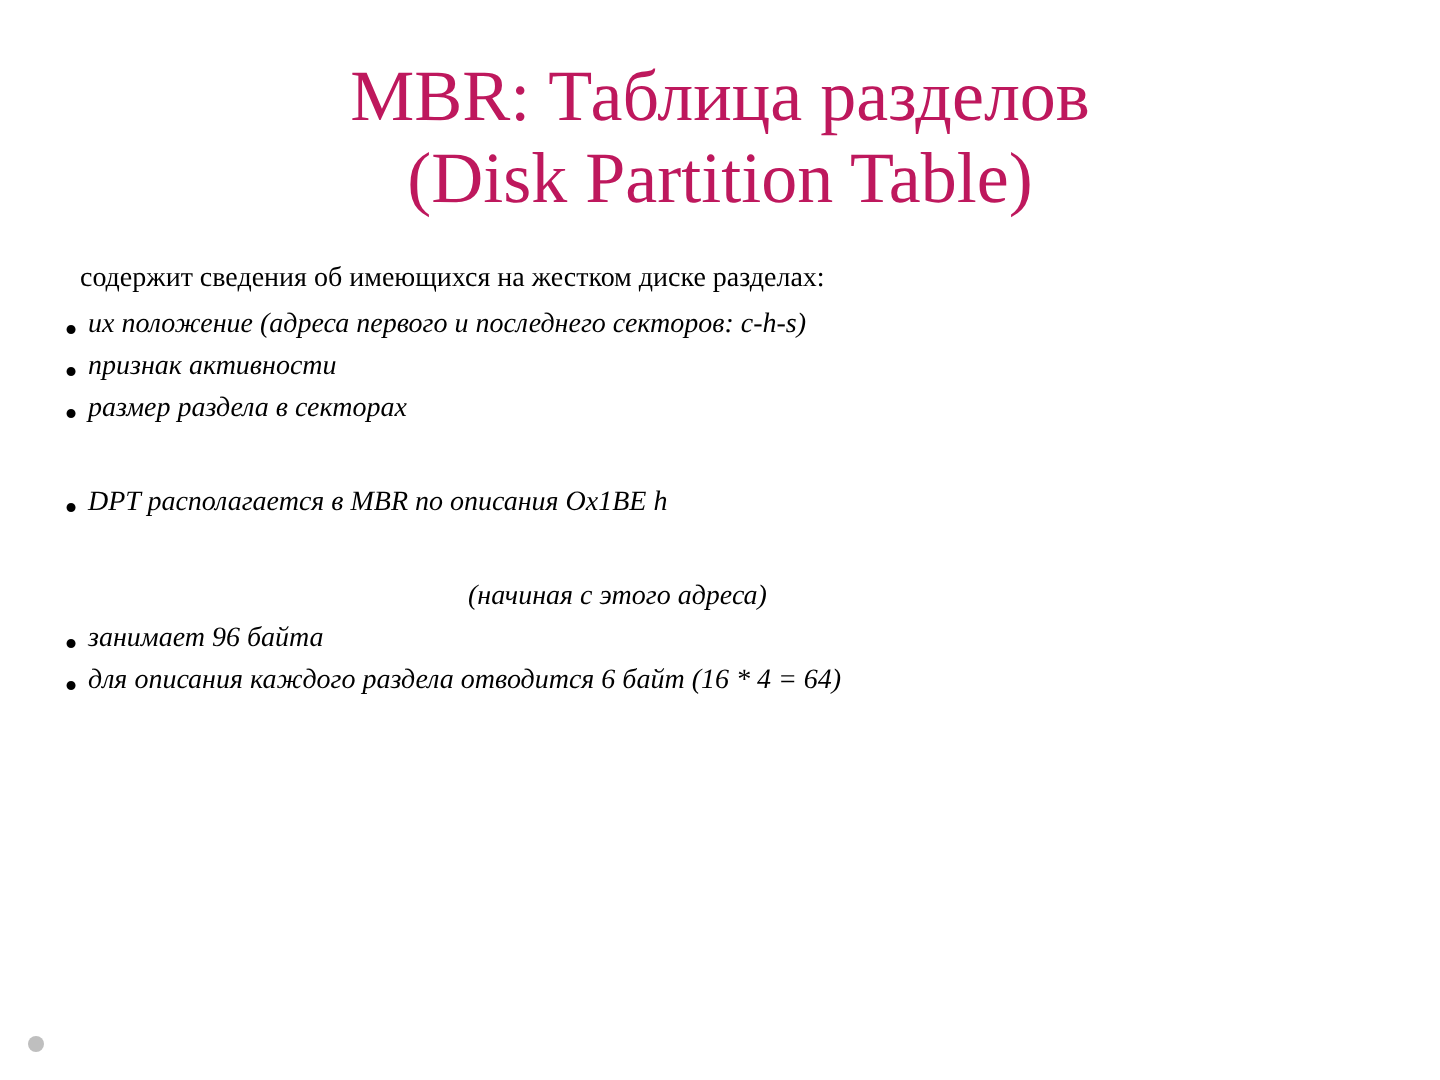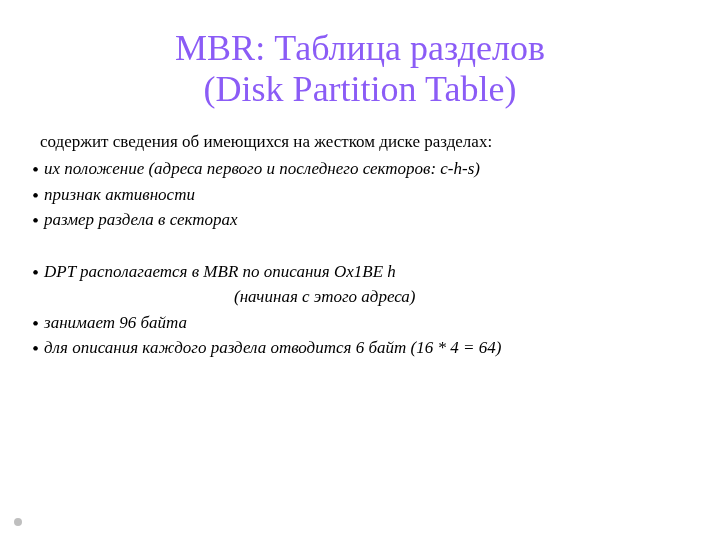--- a/index.html
+++ b/index.html
@@ -14,28 +14,28 @@
   }
   .slide {
     box-sizing: border-box;
     width: 720px;
     height: 540px;
     padding: 20px 30px 20px 30px;
     position: relative;
   }
   .title {
     text-align: center;
-    color: #8b5cf6;
+    color: #be185d;
     font-size: 36px;
     line-height: 1.15;
     margin: 8px 0 18px 0;
     font-weight: 400;
   }
   .body {
-    font-size: 17px;
+    font-size: 14px;
     line-height: 1.5;
   }
   .intro {
     margin: 4px 0 2px 10px;
   }
   ul.bullets {
     list-style: none;
     margin: 0;
     padding: 0;
   }
@@ -49,20 +49,21 @@
     content: "•";
     position: absolute;
     left: 2px;
     top: 0;
     font-size: 19px;
     line-height: 1.5;
   }
   .subline {
     display: block;
     margin-left: 190px;
+    margin-top: 26px;
   }
   .gap {
     height: 26px;
   }
   .corner-dot {
     position: absolute;
     left: 14px;
     bottom: 14px;
     width: 8px;
     height: 8px;

